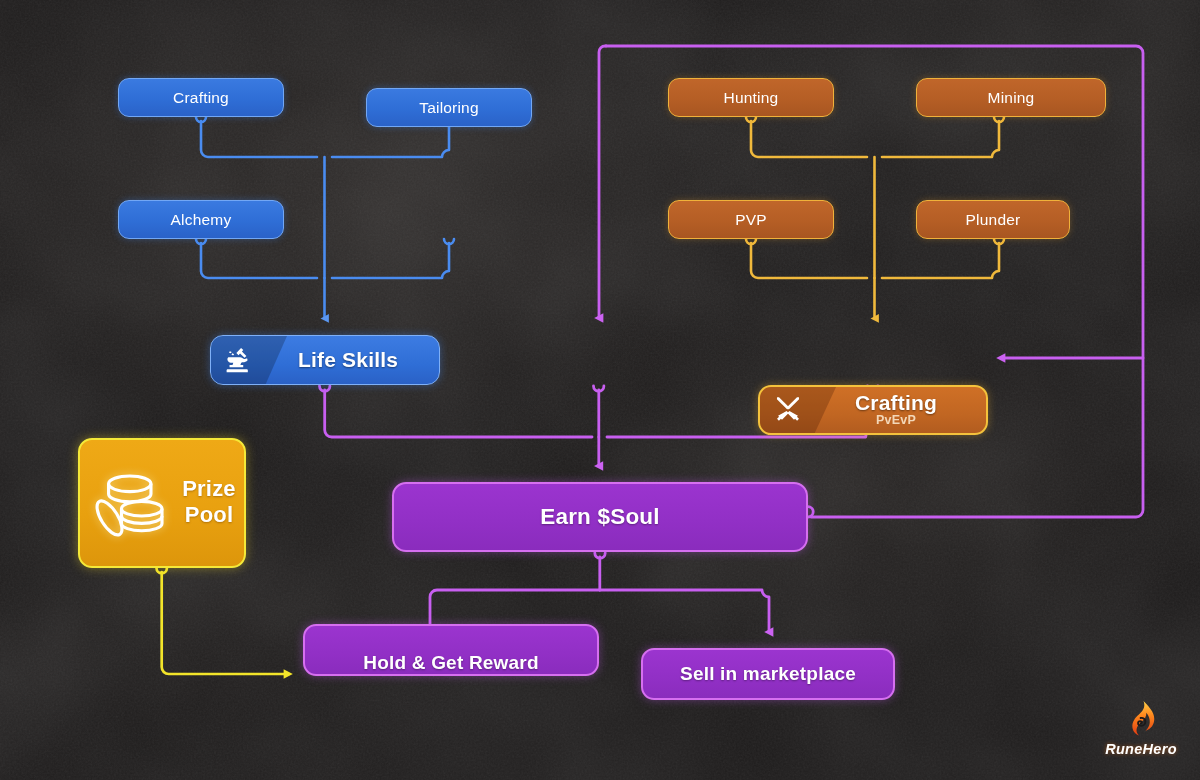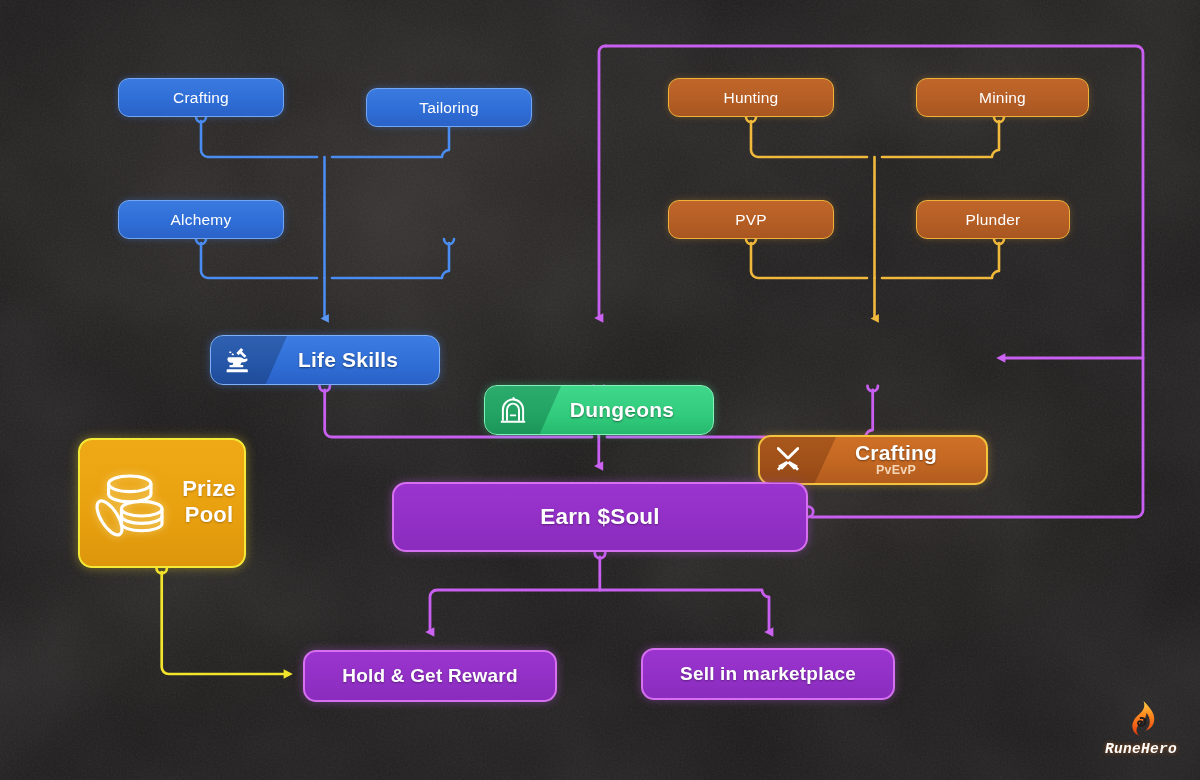--- a/index.html
+++ b/index.html
@@ -64,21 +64,21 @@
   
   .purple{background:linear-gradient(180deg,#9b34cf 0%,#9230c6 55%,#8a2cbd 100%);
           border:2px solid #d66ff0;box-shadow:0 0 10px rgba(195,90,240,.40);}
   .soul{height:70px;border-radius:14px;font-size:22.5px;font-weight:700;text-shadow:0 1px 2px rgba(0,0,0,.35);}
   .outbox{height:52px;border-radius:13px;font-size:19px;font-weight:700;text-shadow:0 1px 2px rgba(0,0,0,.35);}
 
   
   #logo{position:absolute;left:1100px;top:700px;width:82px;height:66px;display:flex;
         flex-direction:column;align-items:center;justify-content:flex-start;}
   #logo .flame{width:40px;height:40px;}
-  #logo .brand{font-family:Liberation Mono, monospace;font-weight:700;font-style:italic;
+  #logo .brand{font-family:Liberation Sans, sans-serif;font-weight:700;font-style:italic;
                font-size:14.5px;color:#fff;letter-spacing:.3px;margin-top:1px;
                text-shadow:0 0 4px rgba(255,120,20,.5);white-space:nowrap;}
 </style>
 </head>
 <body>
 
 <div id="stage">
 
   <svg id="noise" viewBox="0 0 1200 780" preserveAspectRatio="none">
     <defs>
@@ -200,21 +200,21 @@
   <div class="node pill blue" style="left:366px;top:88px;width:166px;">
     <span>Tailoring</span>
   </div>
   <div class="node pill blue" style="left:118px;top:200px;width:166px;">
     <span>Alchemy</span>
   </div>
 
   <div class="node pill orange" style="left:668px;top:78px;width:166px;">
     <span>Hunting</span>
   </div>
-  <div class="node pill orange" style="left:916px;top:78px;width:173px;">
+  <div class="node pill orange" style="left:916px;top:78px;width:190px;">
     <span>Mining</span>
   </div>
   <div class="node pill orange" style="left:668px;top:200px;width:166px;">
     <span>PVP</span>
   </div>
   <div class="node pill orange" style="left:916px;top:200px;width:154px;">
     <span>Plunder</span>
   </div>
 
   <div class="node hero blue" style="left:210px;top:335px;width:230px;">
@@ -225,35 +225,20 @@
         <path d="M4.6 13.1h12.6c1.5 0 2.4 1.2 3.6 1.6 1.2.4 2.6.2 3.8-.5l.6 2.0c-1.3 1.5-3.2 2.3-5.1 2.3-1.0 0-1.8.5-2.1 1.3l-.5 1.4h3.0v2.4H5.9v-2.4h3.2l.8-2.3H7.2c-1.6 0-2.8-1.0-3.3-2.3-.4-1.0-.3-2.2.3-3.0z"></path>
         <path d="M4.0 25.9h20.2c.7 0 1.2.5 1.2 1.2v1.9H2.8v-1.9c0-.7.5-1.2 1.2-1.2z"></path>
         <path d="M9.0 8.9l1.8 1.0-1.1 1.2-1.8-1.1zM6.3 6.6l1.9.9-1.0 1.3-2.0-.9z"></path>
       </svg>
     </div>
     <div class="wrap">
       <span class="ttl">Life Skills</span>
     </div>
   </div>
 
-  <div class="node hero green" style="left:484px;top:335px;width:230px;">
-    <div class="shade"></div>
-    <div class="icon">
-      <svg viewBox="0 0 32 32" fill="none" stroke="#fff" stroke-width="2.1" aria-hidden="true">
-        <path d="M16 2.6l1.6 2.2"></path>
-        <path d="M5.2 27.4V15.6C5.2 9.6 10.0 4.8 16 4.8s10.8 4.8 10.8 10.8v11.8"></path>
-        <path d="M9.6 27.4V16.0C9.6 12.2 12.5 9.2 16 9.2s6.4 3.0 6.4 6.8v11.4"></path>
-        <path d="M3.0 28.6h26"></path>
-        <path d="M12.7 21.8h6.6" stroke-width="1.9"></path>
-      </svg>
-    </div>
-    <div class="wrap">
-      <span class="ttl">Dungeons</span>
-    </div>
-  </div>
 
   <div class="node hero orange" style="left:758px;top:335px;width:230px;">
     <div class="shade"></div>
     <div class="icon">
       <svg viewBox="0 0 32 32" fill="#fff" aria-hidden="true">
         <path d="M25.6 2.3l2.1.1.1 2.1-11.0 11.0-2.2-2.2z"></path>
         <path d="M6.4 2.3L4.3 2.4l-.1 2.1 11.0 11.0 2.2-2.2z"></path>
         <path d="M14.5 17.0l2.2 2.2-7.1 7.1-1.1-1.1-2.2 2.2-2.0-2.0 2.2-2.2-1.1-1.1z"></path>
         <path d="M17.5 17.0l-2.2 2.2 7.1 7.1 1.1-1.1 2.2 2.2 2.0-2.0-2.2-2.2 1.1-1.1z"></path>
       </svg>
@@ -277,21 +262,21 @@
         </g>
       </svg>
     </div>
     <div class="lbl">Prize Pool</div>
   </div>
 
   <div class="node purple soul" style="left:392px;top:482px;width:416px;align-items:center;">
     <span>Earn $Soul</span>
   </div>
 
-  <div class="node purple outbox" style="left:303px;top:650px;width:254px;">
+  <div class="node purple outbox" style="left:303px;top:624px;width:296px;align-items:flex-end;">
     <span>Hold &amp; Get Reward</span>
   </div>
   <div class="node purple outbox" style="left:641px;top:648px;width:254px;">
     <span>Sell in marketplace</span>
   </div>
 
   <div id="logo">
     <svg class="flame" viewBox="0 0 40 44" aria-hidden="true">
       <defs>
         <linearGradient id="fl" x1="0" y1="0" x2="0" y2="1">

